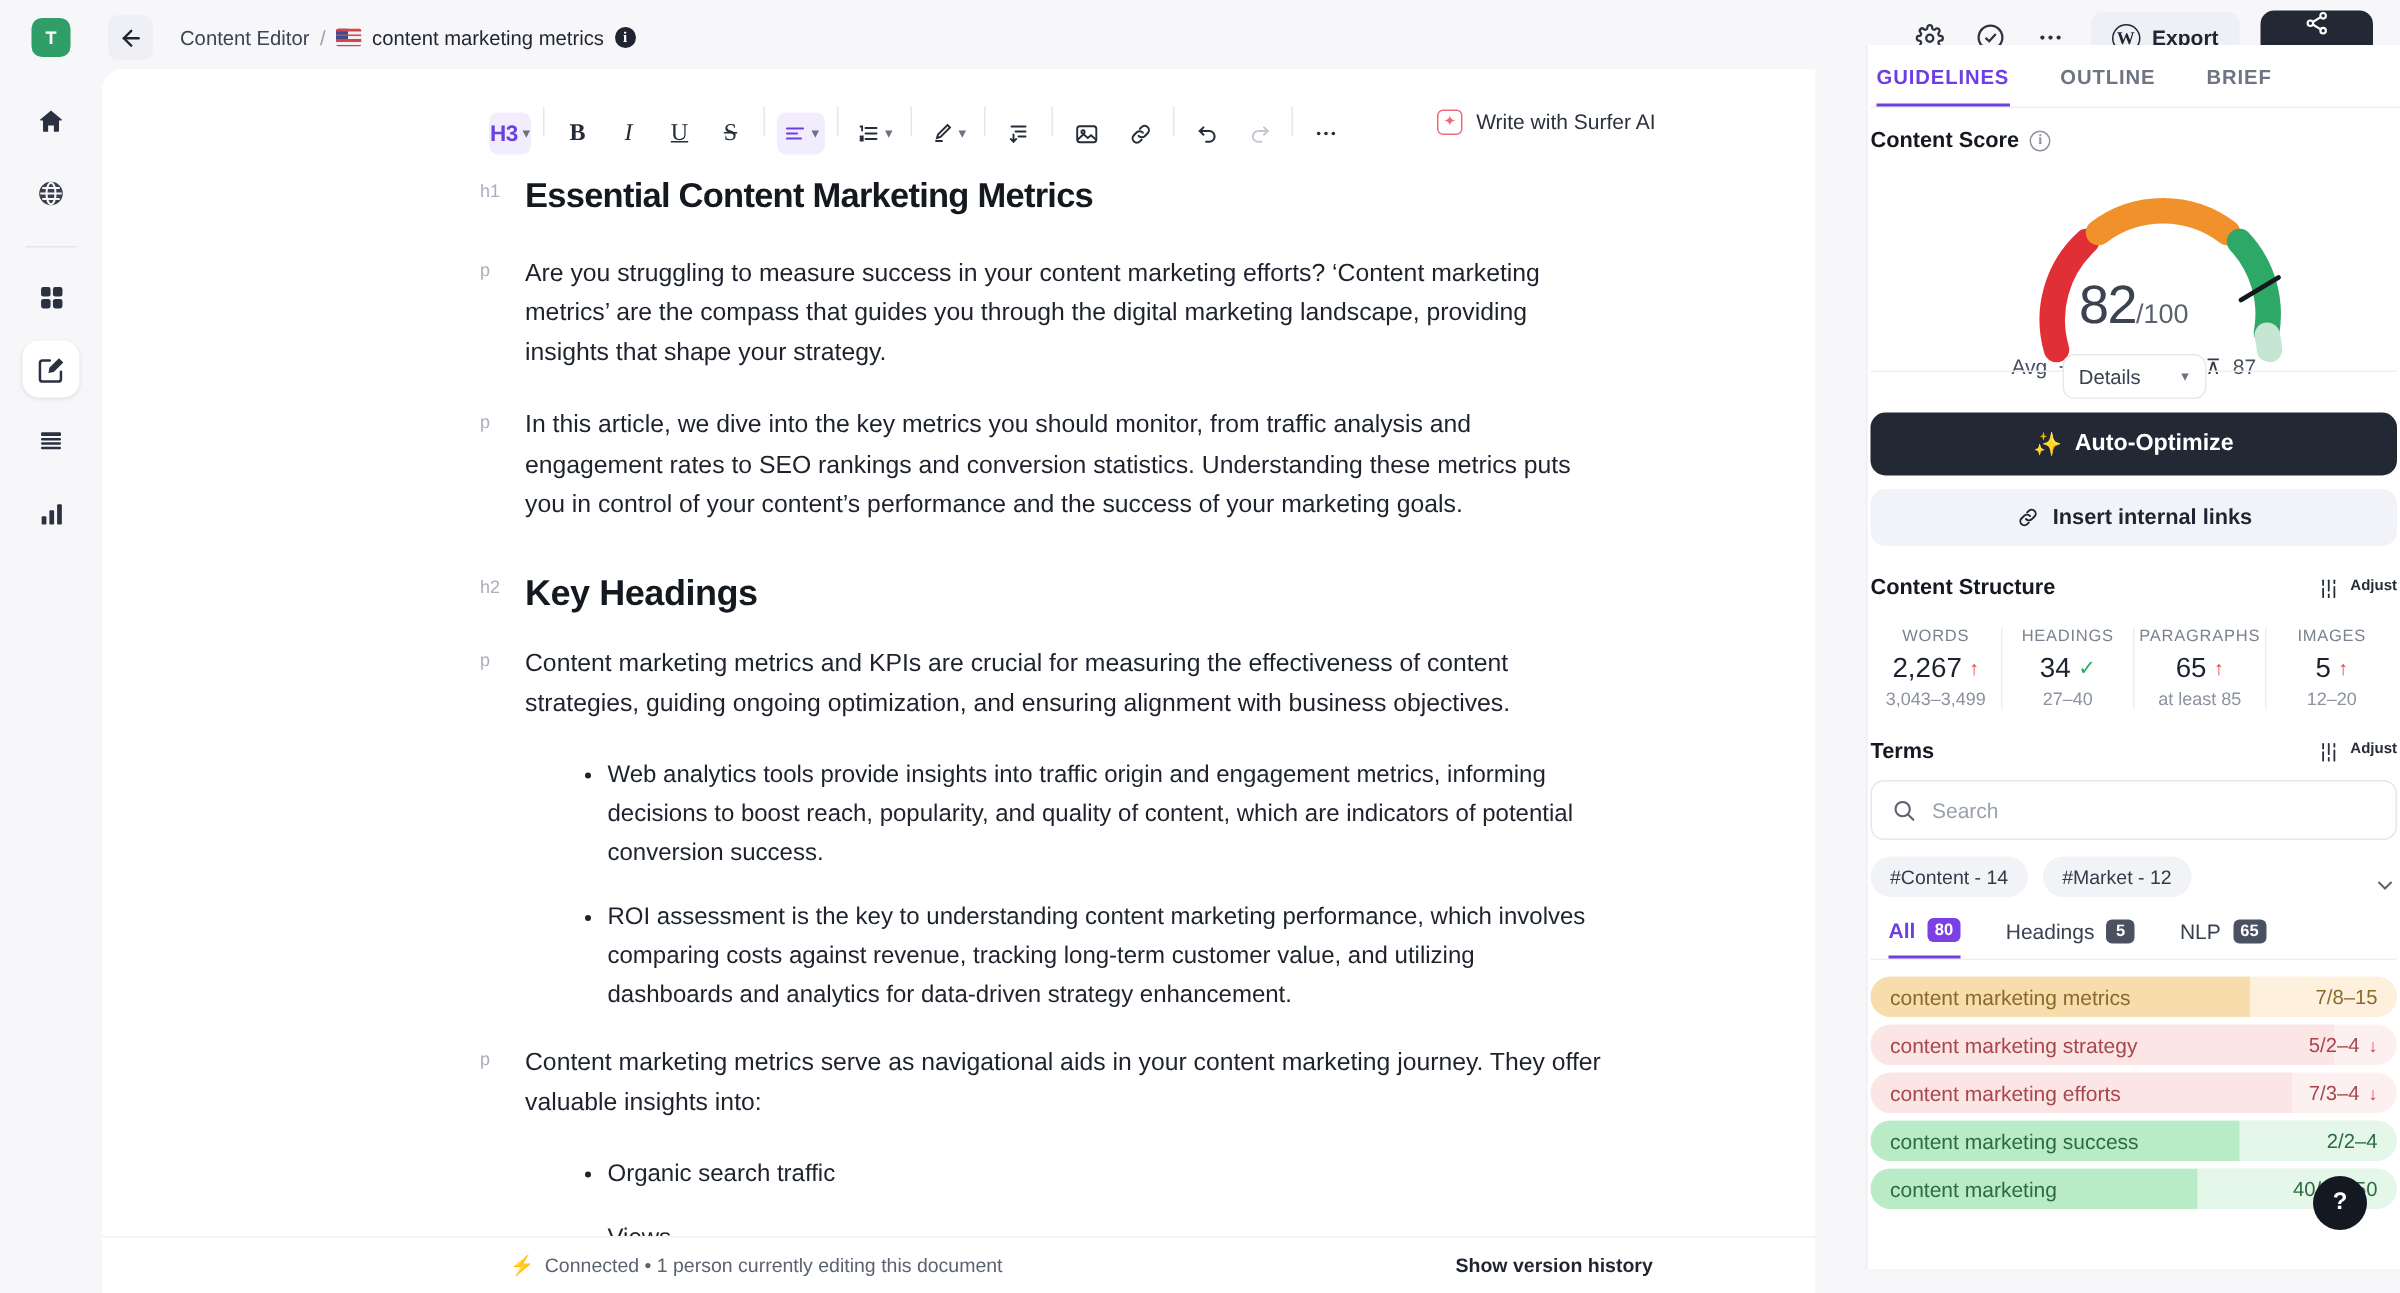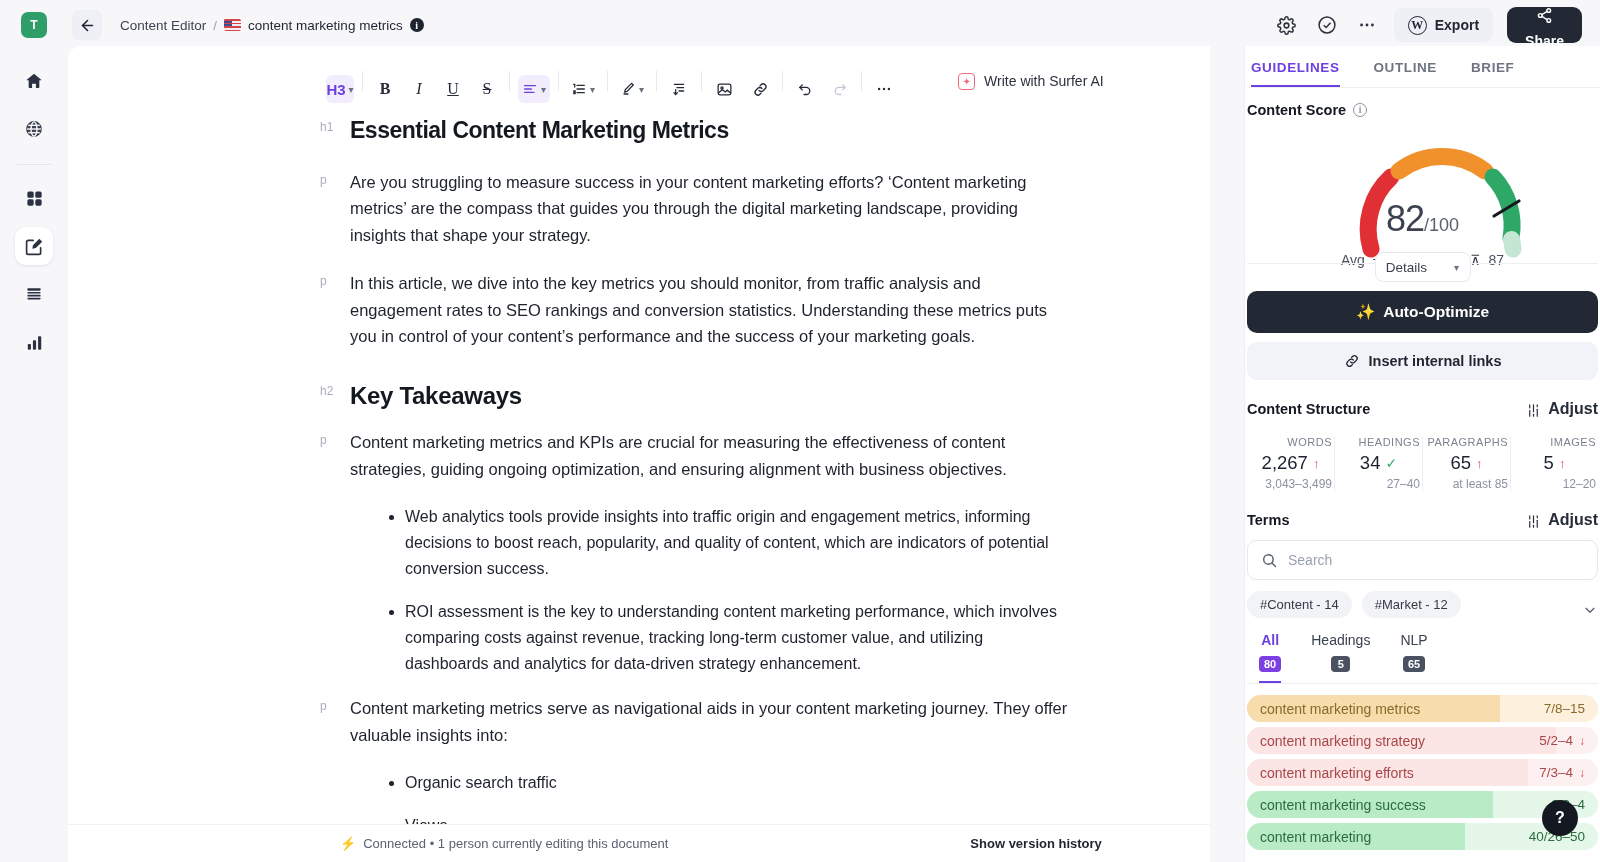--- a/index.html
+++ b/index.html
@@ -105,21 +105,21 @@
   .statusbar {
     position: absolute; left: 68px; bottom: 0; width: 1142px; height: 38px;
     background: #fff; display: flex; align-items: center; padding: 0 0 0 272px; font-size: 13px; color: #5b6272;
     border-top: 1px solid #f0f1f5;
   }
   .bolt { color: #3fb87a; margin-right: 7px; font-size: 13px; }
   .version { margin-left: 302px; color: #1f2430; font-weight: 600; cursor: pointer; }
 
   
   .panel {
-    position: absolute; right: 0; top: 46px; width: 356px; height: 816px;
+    position: absolute; right: 0; top: 30px; width: 356px; height: 816px;
     background: #fff; border-left: 1px solid #eceef3; overflow: hidden;
   }
   .tabs { display: flex; gap: 34px; padding: 14px 0 0 4px; margin-left: 2px; border-bottom: 1px solid #edeff3; }
   .tab { font-size: 13.5px; font-weight: 700; letter-spacing: .6px; color: #6e7482; padding-bottom: 10px; cursor: pointer; }
   .tab.on { color: #6d3fe0; border-bottom: 2.5px solid #6d3fe0; }
   .panel-pad { padding: 0 2px; }
 
   .sect-title { font-size: 14.5px; font-weight: 700; color: #141820; display:flex; align-items:center; gap:7px; }
   .circ-i {
     width: 14px; height: 14px; border-radius: 50%; border: 1.4px solid #8d939f; color: #8d939f;
@@ -141,42 +141,42 @@
     margin: 9px 0 0; height: 42px; border-radius: 10px; background: #222834; color: #fff;
     display: flex; align-items: center; justify-content: center; gap: 8px;
     font-size: 15.5px; font-weight: 700; cursor: pointer;
   }
   .link-btn {
     margin: 9px 0 0; height: 38px; border-radius: 10px; background: #f1f3f8; color: #1f2430;
     display: flex; align-items: center; justify-content: center; gap: 9px;
     font-size: 14.5px; font-weight: 600; cursor: pointer;
   }
   .row-head { display: flex; align-items: center; justify-content: space-between; margin-top: 20px; }
-  .adjust { display:flex; align-items:flex-end; gap:7px; font-size: 16px; font-weight: 600; color: #262c38; cursor: pointer; }
+  .adjust { display:flex; align-items:flex-start; gap:7px; font-size: 10px; font-weight: 600; color: #262c38; cursor: pointer; }
   .stats { display: flex; margin-top: 18px; }
-  .stat { flex: 1; text-align: right; border-right: 1px solid #eceef3; padding: 0 2px; }
+  .stat { flex: 1; text-align: center; border-right: 1px solid #eceef3; padding: 0 2px; }
   .stat:last-child { border-right: none; }
   .stat .lbl { font-size: 11px; letter-spacing: .5px; color: #7b8290; }
   .stat .val { font-size: 18.5px; color: #1c2230; margin-top: 4px; display:flex; align-items:center; justify-content:center; gap: 5px; }
   .stat .rng { font-size: 12px; color: #8b92a0; margin-top: 3px; }
   .up { color: #e0484f; font-size: 13px; }
   .ok { color: #2ea866; font-size: 14px; }
 
   .search {
     margin-top: 11px; height: 40px; border: 1px solid #e4e7ee; border-radius: 9px;
     display: flex; align-items: center; gap: 10px; padding: 0 13px; cursor: text;
   }
   .search input { border: none; outline: none; font-size: 14px; color: #1f2430; width: 100%; background: transparent; font-family: "Liberation Sans", sans-serif; }
   .search input::placeholder { color: #9aa1ae; }
   .chips { display: flex; align-items: flex-end; gap: 10px; margin-top: 11px; }
   .chip { background: #f2f3f7; border-radius: 16px; padding: 6px 13px; font-size: 13px; color: #343b48; cursor: pointer; }
   .chip-chev { margin-left: auto; color: #5b6272; font-size: 12px; cursor: pointer; }
 
   .ttabs { display: flex; gap: 30px; margin-top: 14px; border-bottom: 1px solid #edeff3; padding-left: 12px; }
-  .ttab { display: flex; align-items: center; gap: 8px; font-size: 14px; color: #3a4150; padding-bottom: 9px; cursor: pointer; flex-direction: column; }
+  .ttab { display: flex; align-items: center; gap: 8px; font-size: 14px; color: #3a4150; padding-bottom: 9px; cursor: pointer; }
   .ttab.on { color: #6d3fe0; border-bottom: 2.5px solid #6d3fe0; font-weight: 600; }
   .badge { background: #4a5161; color: #fff; border-radius: 4px; font-size: 11px; font-weight: 700; padding: 2px 5px; min-width: 19px; text-align: center; }
   .badge.pur { background: #7b3fe4; }
 
   .terms { padding-top: 11px; }
   .term {
     position: relative; height: 27px; border-radius: 14px; margin-bottom: 5px;
     display: flex; align-items: center; overflow: hidden; cursor: pointer;
   }
   .term .fill { position: absolute; left: 0; top: 0; bottom: 0; }
@@ -434,21 +434,21 @@
         <div class="blk">
           <span class="tag">p</span>
           <p class="doc-p">Are you struggling to measure success in your content marketing efforts? ‘Content marketing metrics’ are the compass that guides you through the digital marketing landscape, providing insights that shape your strategy.</p>
         </div>
         <div class="blk">
           <span class="tag">p</span>
           <p class="doc-p">In this article, we dive into the key metrics you should monitor, from traffic analysis and engagement rates to SEO rankings and conversion statistics. Understanding these metrics puts you in control of your content’s performance and the success of your marketing goals.</p>
         </div>
         <div class="blk">
           <span class="tag">h2</span>
-          <h2 class="doc-h2">Key Takeaways</h2>
+          <h2 class="doc-h2">Key Headings</h2>
         </div>
         <div class="blk">
           <span class="tag">p</span>
           <p class="doc-p">Content marketing metrics and KPIs are crucial for measuring the effectiveness of content strategies, guiding ongoing optimization, and ensuring alignment with business objectives.</p>
         </div>
         <div class="blk">
           <ul class="doc-ul indented">
             <li>Web analytics tools provide insights into traffic origin and engagement metrics, informing decisions to boost reach, popularity, and quality of content, which are indicators of potential conversion success.</li>
             <li>ROI assessment is the key to understanding content marketing performance, which involves comparing costs against revenue, tracking long-term customer value, and utilizing dashboards and analytics for data-driven strategy enhancement.</li>
           </ul>

